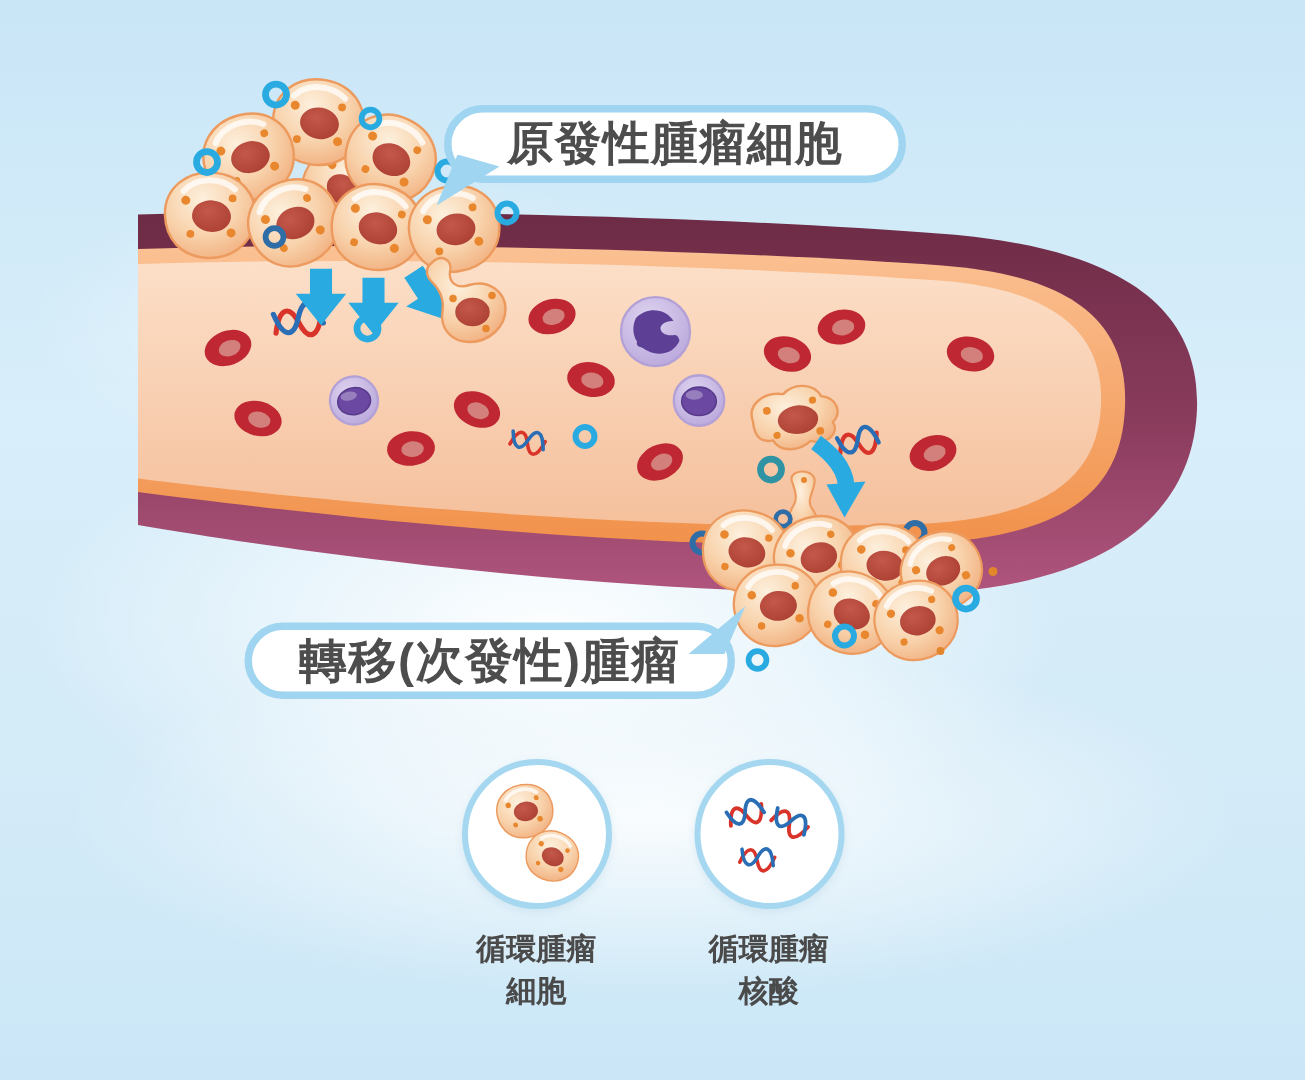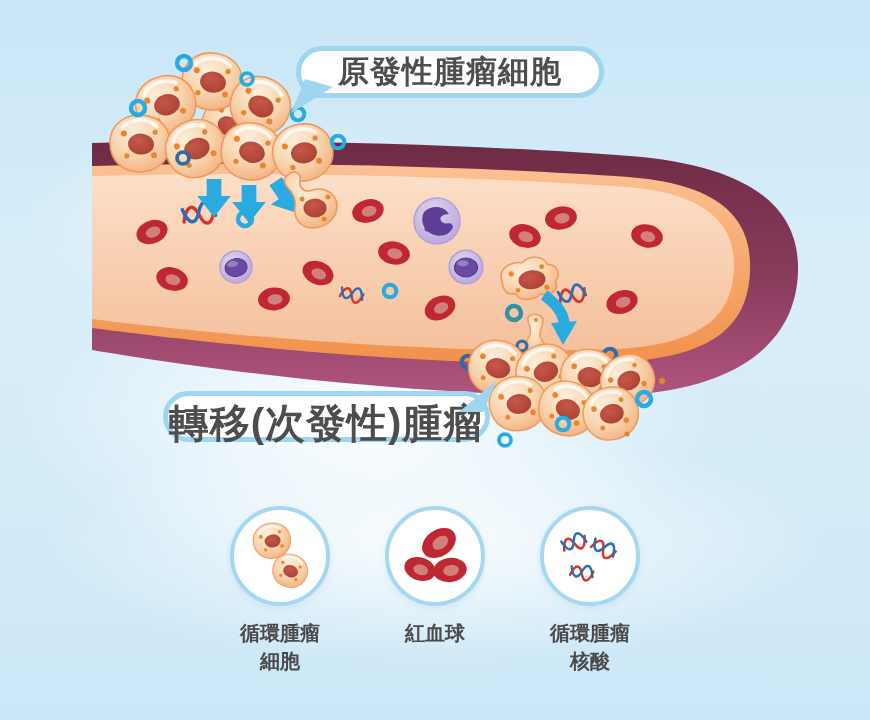--- a/index.html
+++ b/index.html
@@ -8,29 +8,29 @@
     position:relative;width:870px;height:720px;overflow:hidden;
     background:
       radial-gradient(ellipse 55% 30% at 42% 58%, rgba(255,255,255,.95), rgba(255,255,255,0) 72%),
       radial-gradient(ellipse 60% 22% at 50% 76%, rgba(255,255,255,.85), rgba(255,255,255,0) 75%),
       radial-gradient(ellipse 40% 20% at 30% 30%, rgba(255,255,255,.5), rgba(255,255,255,0) 70%),
       linear-gradient(180deg,#c9e6f7 0%,#d8eefa 38%,#d4ebf8 70%,#cbe7f7 100%);
   }
   svg{display:block;}
   .scene{position:absolute;left:0;top:0;}
   .bubble{
-    position:absolute;display:flex;justify-content:center;
+    position:absolute;display:flex;align-items:center;justify-content:center;
     background:#fff;border:5px solid #9fd5f0;border-radius:40px;
     color:#4d4d4d;font-weight:700;box-sizing:border-box;z-index:4;
-    letter-spacing:1px;white-space:nowrap;
+    letter-spacing:1px;white-space:nowrap;margin-top:24px;
   }
   .bubble .tail{position:absolute;}
   #bubble-primary{left:296px;top:46px;width:308px;height:52px;font-size:31px;}
   #bubble-primary .tail{left:-10px;bottom:-20px;}
-  #bubble-meta{left:163px;top:391px;width:327px;height:51px;font-size:40px;}
+  #bubble-meta{left:163px;top:391px;width:327px;height:51px;font-size:32px;}
   #bubble-meta .tail{right:-12px;top:-16px;}
   .legend{
     position:absolute;left:0;top:506px;width:870px;
     display:flex;justify-content:center;gap:45px;z-index:3;
   }
   .legend-item{width:110px;display:flex;flex-direction:column;align-items:center;}
   .legend-circle{
     width:100px;height:100px;border-radius:50%;background:#fff;
     border:4px solid #a5d8f0;box-sizing:border-box;
     display:flex;align-items:center;justify-content:center;
@@ -243,30 +243,20 @@
       <div class="legend-circle">
         <svg width="90" height="90" viewBox="-45 -45 90 90">
           <use href="#tcell" transform="translate(-8,-15) rotate(-8) scale(0.62)"></use>
           <use href="#tcell" transform="translate(10,15) rotate(22) scale(0.58)"></use>
         </svg>
       </div>
       <div class="legend-label">循環腫瘤
 細胞</div>
     </div>
 
-    <div class="legend-item">
-      <div class="legend-circle">
-        <svg width="90" height="90" viewBox="-45 -45 90 90">
-          <use href="#rbc" transform="translate(4,-13) rotate(-35) scale(1.15)"></use>
-          <use href="#rbc" transform="translate(-15,13) rotate(18) scale(1.0)"></use>
-          <use href="#rbc" transform="translate(15,14) rotate(-8) scale(1.05)"></use>
-        </svg>
-      </div>
-      <div class="legend-label">紅血球</div>
-    </div>
 
 
     <div class="legend-item">
       <div class="legend-circle">
         <svg width="90" height="90" viewBox="-45 -45 90 90">
           <use href="#dna" transform="translate(-16,-14) rotate(-18) scale(0.85)"></use>
           <use href="#dna" transform="translate(14,-8) rotate(28) scale(0.85)"></use>
           <use href="#dna" transform="translate(-8,16) rotate(10) scale(0.8)"></use>
         </svg>
       </div>

